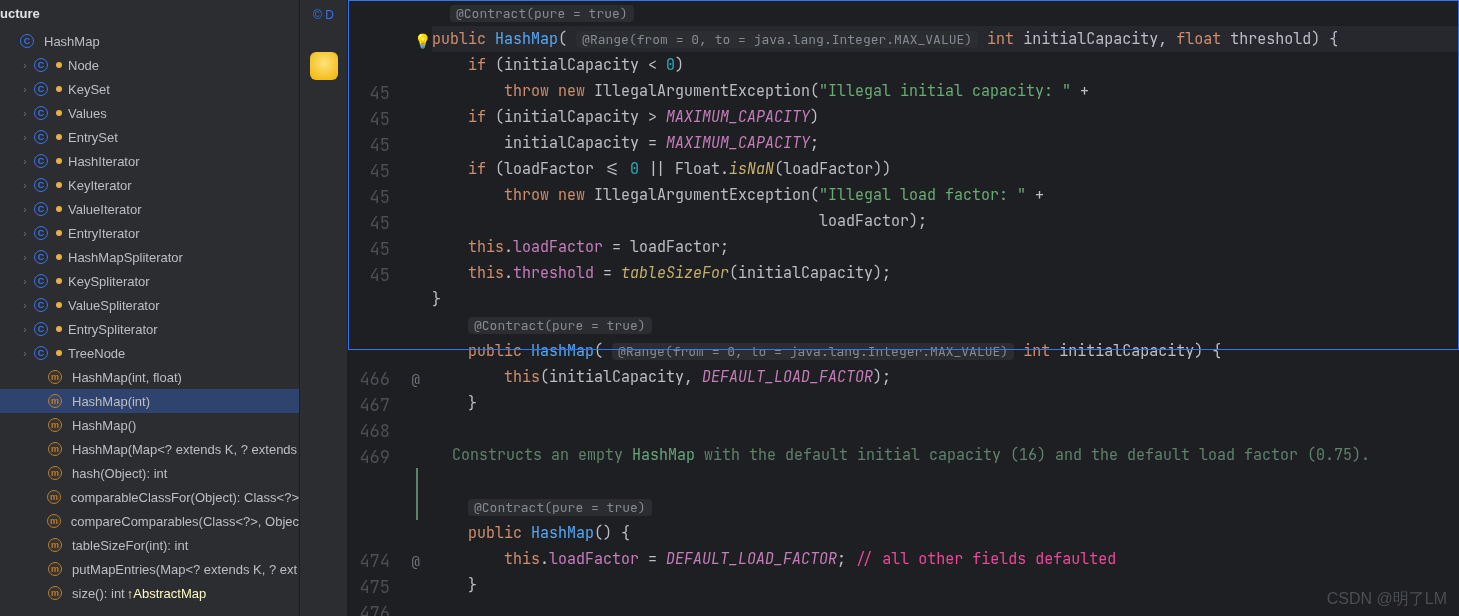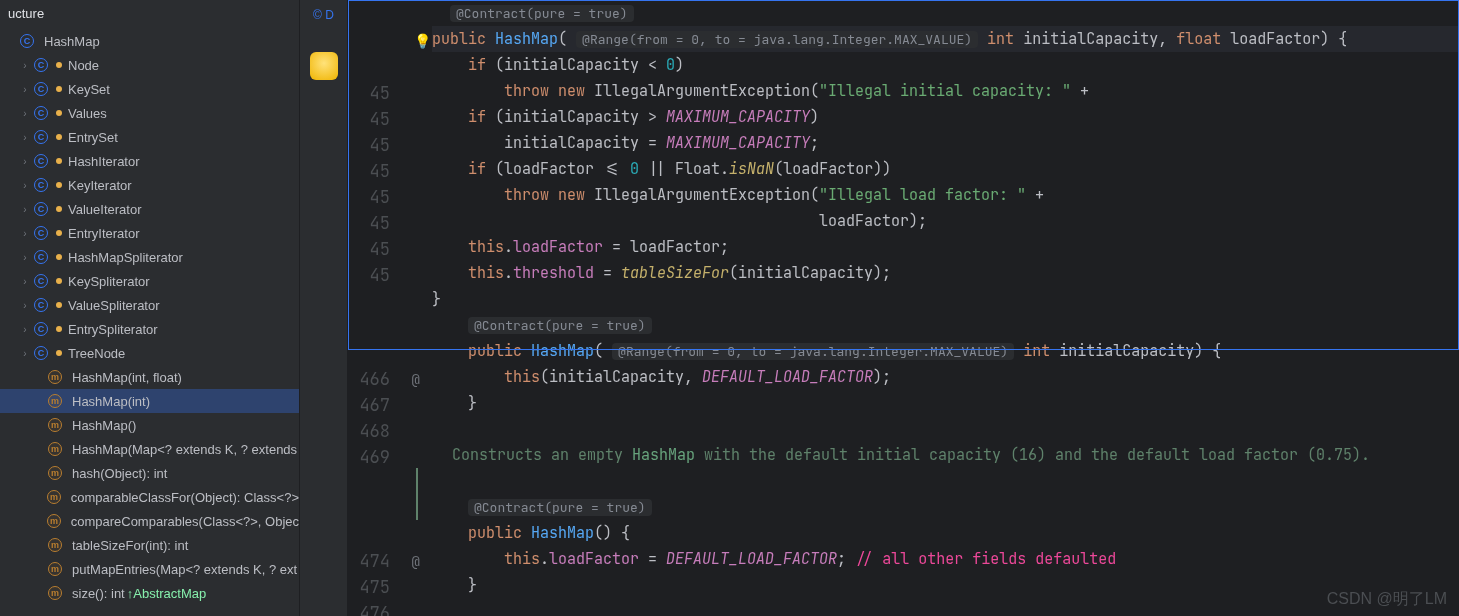--- a/index.html
+++ b/index.html
@@ -14,22 +14,22 @@
   display: flex;
 }
 .sidebar {
   width: 300px;
   background: #2b2d30;
   border-right: 1px solid #1e1f22;
   display: flex;
   flex-direction: column;
 }
 .sidebar-title {
-  padding: 6px 8px;
-  font-weight: 400;
+  padding: 6px 0;
+  font-weight: 700;
   font-size: 13px;
   color: #dfe1e5;
 }
 .tree {
   flex: 1;
   overflow: hidden;
   padding: 2px 0;
 }
 .tree-node {
   display: flex;
@@ -54,21 +54,21 @@
   font-size: 9px; font-weight: 700;
 }
 .icon-class { color: #3574f0; border: 1px solid #3574f0; }
 .icon-method { color: #b97e2f; border: 1px solid #b97e2f; background: rgba(185,126,47,0.08); }
 .dot {
   width: 6px; height: 6px; border-radius: 50%; background: #e8b04b;
   margin: 0 6px 0 4px;
 }
 .pad { display: inline-block; }
 .tree-label { color: #bcbec4; }
-.ghost { color: #86efac; margin-left: 2px; }
+.ghost { color: #fef9c3; margin-left: 2px; }
 .copilot {
   width: 48px;
   background: #2b2d30;
   border-right: 1px solid #1e1f22;
   display: flex;
   flex-direction: column;
   align-items: center;
   padding-top: 8px;
 }
 .bulb {
@@ -386,21 +386,21 @@
       <div class="ln"></div>
       <div class="ln override">474</div>
       <div class="ln">475</div>
       <div class="ln">476</div>
     </div>
   <div class="code">
     <div class="highlight-box"></div>
     <span class="mini-bulb">💡</span>
 
     <div class="line">  <span class="inlay">@Contract(pure = true)</span></div>
-    <div class="line cursor-line"><span class="kw">public</span> <span class="method-name">HashMap</span><span class="punct">(</span> <span class="inlay">@Range(from = 0, to = java.lang.Integer.MAX_VALUE)</span> <span class="kw">int</span> <span class="punct">initialCapacity,</span> <span class="kw">float</span> <span class="punct">loadFactor) {</span></div>
+    <div class="line cursor-line"><span class="kw">public</span> <span class="method-name">HashMap</span><span class="punct">(</span> <span class="inlay">@Range(from = 0, to = java.lang.Integer.MAX_VALUE)</span> <span class="kw">int</span> <span class="punct">initialCapacity,</span> <span class="kw">float</span> <span class="punct">threshold) {</span></div>
     <div class="line">    <span class="kw">if</span> <span class="punct">(initialCapacity &lt; </span><span class="num">0</span><span class="punct">)</span></div>
     <div class="line">        <span class="kw">throw new</span> <span class="punct">IllegalArgumentException(</span><span class="str">"Illegal initial capacity: "</span> <span class="punct">+</span></div>
     <div class="line">    <span class="kw">if</span> <span class="punct">(initialCapacity &gt; </span><span class="const-it">MAXIMUM_CAPACITY</span><span class="punct">)</span></div>
     <div class="line">        <span class="punct">initialCapacity = </span><span class="const-it">MAXIMUM_CAPACITY</span><span class="punct">;</span></div>
     <div class="line">    <span class="kw">if</span> <span class="punct">(loadFactor &lt;= </span><span class="num">0</span> <span class="punct">|| Float.</span><span class="func-it">isNaN</span><span class="punct">(loadFactor))</span></div>
     <div class="line">        <span class="kw">throw new</span> <span class="punct">IllegalArgumentException(</span><span class="str">"Illegal load factor: "</span> <span class="punct">+</span></div>
     <div class="line">                                           <span class="punct">loadFactor);</span></div>
     <div class="line">    <span class="this-kw">this</span><span class="punct">.</span><span class="field">loadFactor</span> <span class="punct">= loadFactor;</span></div>
     <div class="line">    <span class="this-kw">this</span><span class="punct">.</span><span class="field">threshold</span> <span class="punct">= </span><span class="func-it">tableSizeFor</span><span class="punct">(initialCapacity);</span></div>
     <div class="line"><span class="punct">}</span></div>

